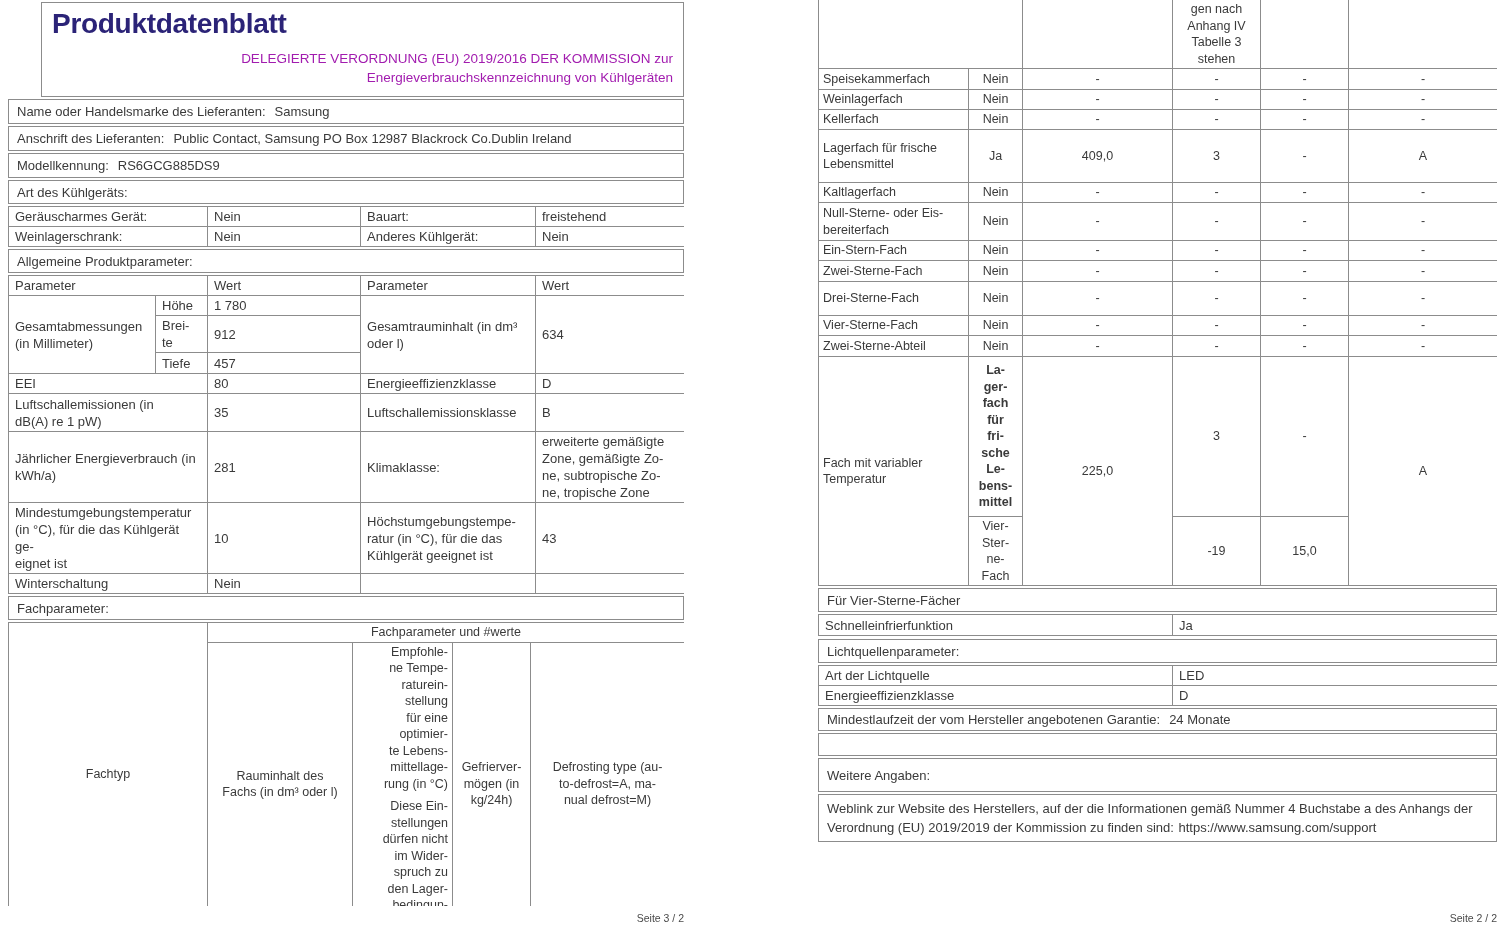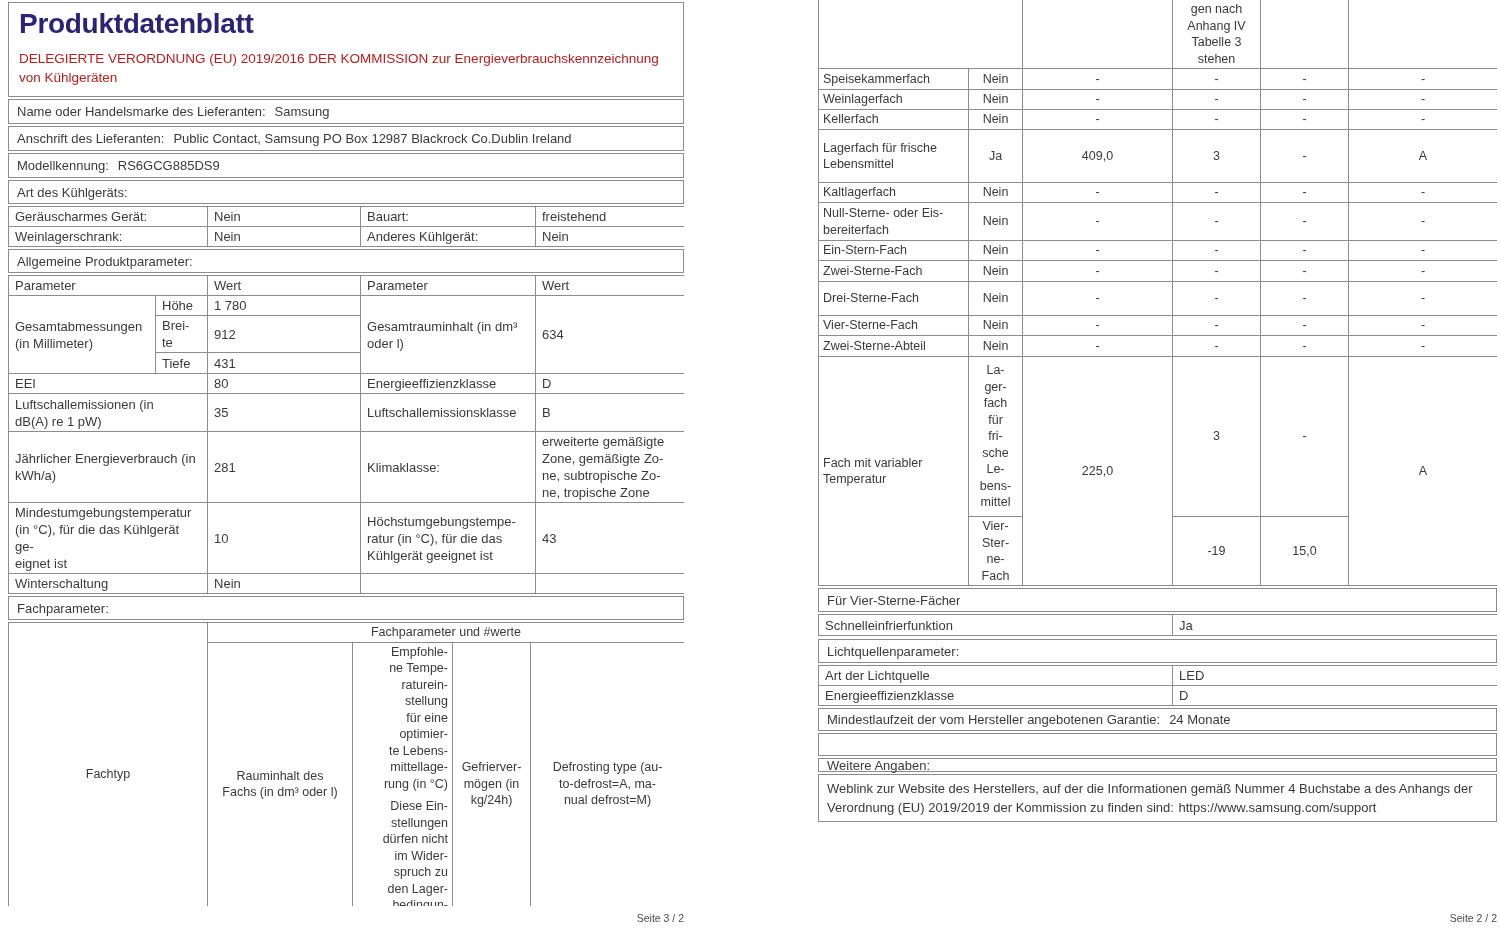--- a/index.html
+++ b/index.html
@@ -20,28 +20,28 @@
 
   table { border-collapse:collapse; table-layout:fixed; width:100%; margin:0 0 2px 0; }
   td {
     border:1px solid #8c8c8c; padding:1px 6px; font-size:13px; line-height:17px;
     vertical-align:middle; overflow:hidden; box-sizing:border-box; word-wrap:break-word;
   }
   .ml { white-space:pre-line; }
   .c  { text-align:center; }
   .top{ vertical-align:top; }
 
-  .title-block { border:1px solid #8c8c8c; padding:2px 10px 9px 10px; margin-bottom:2px; }
+  .title-block { border:1px solid #8c8c8c; padding:2px 10px 9px 10px; margin-bottom:2px;margin-left:33px; }
   .doc-title { font-size:28px; font-weight:bold; color:#2b2377; margin:3px 0 9px 0; letter-spacing:-0.3px; }
-  .reg { font-size:13.5px; line-height:19px; color:#b91c1c; white-space:pre-line; }
+  .reg { font-size:13.5px; line-height:19px; color:#a21caf; white-space:pre-line;text-align:right; }
 
   .fach td { font-size:12.5px; line-height:16.5px; padding:1px 4px; }
   .hdr-temp div { white-space:pre-line; text-align:right; }
   .hdr-temp .p2 { margin-top:6px; }
-  .sub1 { line-height:16.5px; padding:1px 2px; }
+  .sub1 { line-height:16.5px; padding:1px 2px;font-weight:bold; }
   .sub2 { line-height:15.5px; padding:1px 1px; }
 
   .footer { position:absolute; top:912px; font-size:10.5px; color:#4a4a4a; text-align:right; }
   #footer1 { left:8px;   width:676px; }
   #footer2 { left:818px; width:679px; }
 </style>
 </head>
 <body>
 
 <div class="page" id="page1">
@@ -121,21 +121,21 @@
 oder l)</td>
       <td rowspan="3">634</td>
     </tr>
     <tr style="height:37px">
       <td class="ml">Brei-
 te</td>
       <td>912</td>
     </tr>
     <tr style="height:21px">
       <td>Tiefe</td>
-      <td>431</td>
+      <td>457</td>
     </tr>
     <tr style="height:19px">
       <td colspan="2">EEI</td>
       <td>80</td>
       <td>Energieeffizienzklasse</td>
       <td>D</td>
     </tr>
     <tr style="height:38px">
       <td colspan="2" class="ml">Luftschallemissionen (in
 dB(A) re 1 pW)</td>
@@ -399,21 +399,21 @@
   </tbody>
     </table>
 
   <div class="box" style="height:23px">
     <span class="b">Mindestlaufzeit der vom Hersteller angebotenen Garantie:</span>
     <span class="val">24 Monate</span>
   </div>
 
   <div class="box" style="height:23px"></div>
 
-  <div class="box" style="height:14px">
+  <div class="box" style="height:34px">
     <span class="b">Weitere Angaben:</span>
   </div>
 
   <div class="box" style="height:48px; display:block; padding:4px 8px; line-height:19px;">
     <span>Weblink zur Website des Herstellers, auf der die Informationen gemäß Nummer 4 Buchstabe a des Anhangs der Verordnung (EU) 2019/2019 der Kommission zu finden sind:</span>
     <span class="val" style="margin-left:1px">https://www.samsung.com/support</span>
   </div>
 </div>
 
 <div class="footer" id="footer1">Seite 3 / 2</div>

